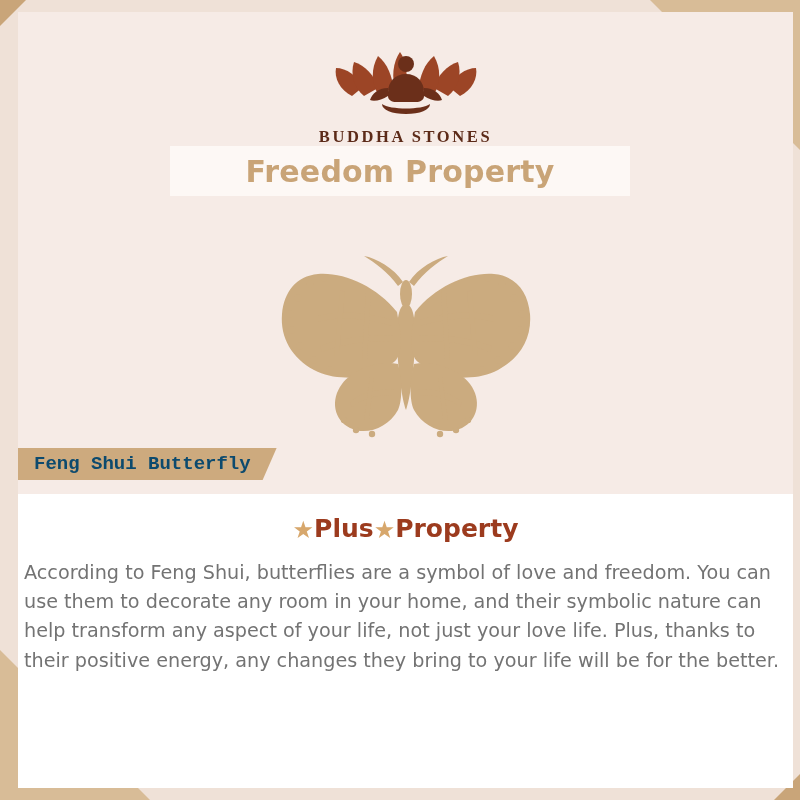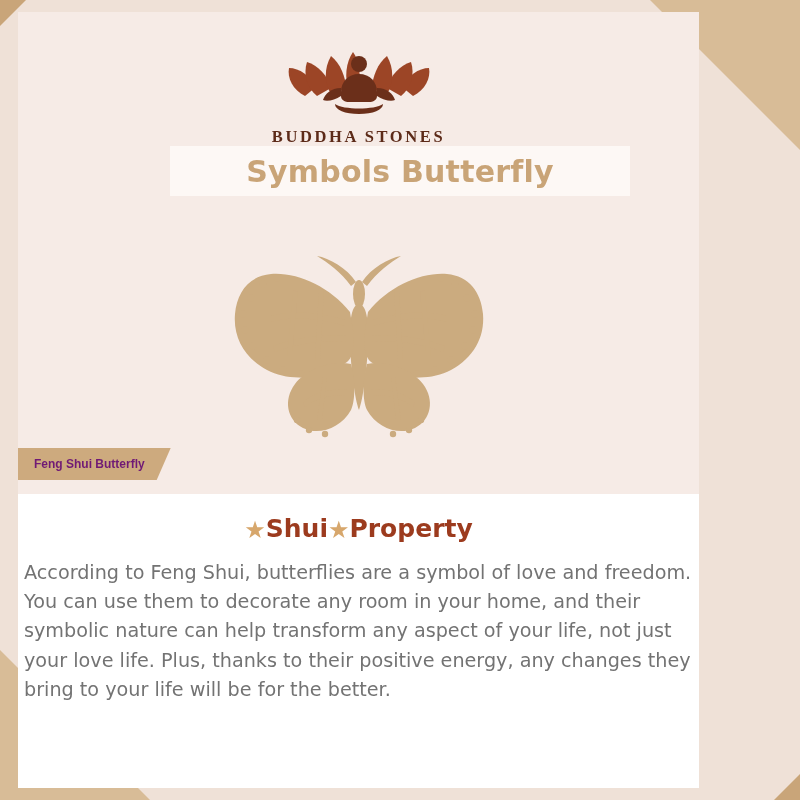--- a/index.html
+++ b/index.html
@@ -49,21 +49,21 @@
     width: 0; height: 0;
     border-bottom: 26px solid #c9a579;
     border-left: 26px solid transparent;
   }
 
   
   .panel {
     position: absolute;
     left: 18px;
     top: 12px;
-    width: 681px;
+    width: 775px;
     height: 776px;
     background: #f8efe9;
   }
   .panel-top {
     position: absolute;
     left: 0; top: 0;
     width: 100%;
     height: 482px;
     background: #f6ebe6;
   }
@@ -132,24 +132,24 @@
     left: 0;
     top: 436px;
     height: 32px;
     padding: 0 26px 0 16px;
     background: #cdaa7e;
     display: flex;
     align-items: center;
     clip-path: polygon(0 0, 100% 0, calc(100% - 14px) 100%, 0 100%);
   }
   .tag-text {
-    color: #701a75;
-    font-size: 12px;
-    font-weight: bold;
-    font-family: Liberation Sans, sans-serif;
+    color: #0c4a6e;
+    font-size: 19px;
+    font-weight: bold;
+    font-family: Liberation Mono, monospace;
   }
 
   
   .subtitle {
     position: absolute;
     left: 0; right: 0;
     top: 502px;
     text-align: center;
     color: #9c3b1e;
     font-size: 25px;
@@ -208,21 +208,21 @@
           <path d="M90,44 C79,44 72,52 72,62 L72,66 C72,70 76,72 80,72 L100,72 C104,72 108,70 108,66 L108,62 C108,52 101,44 90,44 Z"></path>
           <path d="M72,58 C62,58 56,64 54,70 C58,72 66,70 72,66 Z"></path>
           <path d="M108,58 C118,58 124,64 126,70 C122,72 114,70 108,66 Z"></path>
           <path d="M66,74 C74,80 106,80 114,74 C114,80 104,84 90,84 C76,84 66,80 66,74 Z"></path>
         </g>
       </svg>
       <div class="logo-text">BUDDHA STONES</div>
     </div>
 
     <div class="title-band">
-      <span class="title-text">Symbols Butterfly</span>
+      <span class="title-text">Freedom Property</span>
     </div>
 
     <div class="butterfly-wrap">
       <svg width="360" height="230" viewBox="0 0 360 230">
         <g fill="#cbab7f">
 
           <ellipse cx="180" cy="70" rx="6" ry="14"></ellipse>
           <path d="M180,80 C187,80 190,96 189,120 C188,146 184,176 180,186 C176,176 172,146 171,120 C170,96 173,80 180,80 Z"></path>
 
           <path d="M177,58 C168,44 150,34 138,32 C148,38 162,48 172,62 Z"></path>
@@ -279,19 +279,19 @@
           <circle cx="214" cy="210" r="3.2"></circle>
         </g>
       </svg>
     </div>
 
     <div class="tag">
       <span class="tag-text">Feng Shui Butterfly</span>
     </div>
 
     <div class="subtitle">
-      <span class="star">★</span><span>Shui</span><span class="star">★</span><span>Property</span>
+      <span class="star">★</span><span>Plus</span><span class="star">★</span><span>Property</span>
     </div>
 
     <div class="body-text">According to Feng Shui, butterflies are a symbol of love and freedom. You can use them to decorate any room in your home, and their symbolic nature can help transform any aspect of your life, not just your love life. Plus, thanks to their positive energy, any changes they bring to your life will be for the better.</div>
 
   </div>
 </div>
 
 </body></html>

